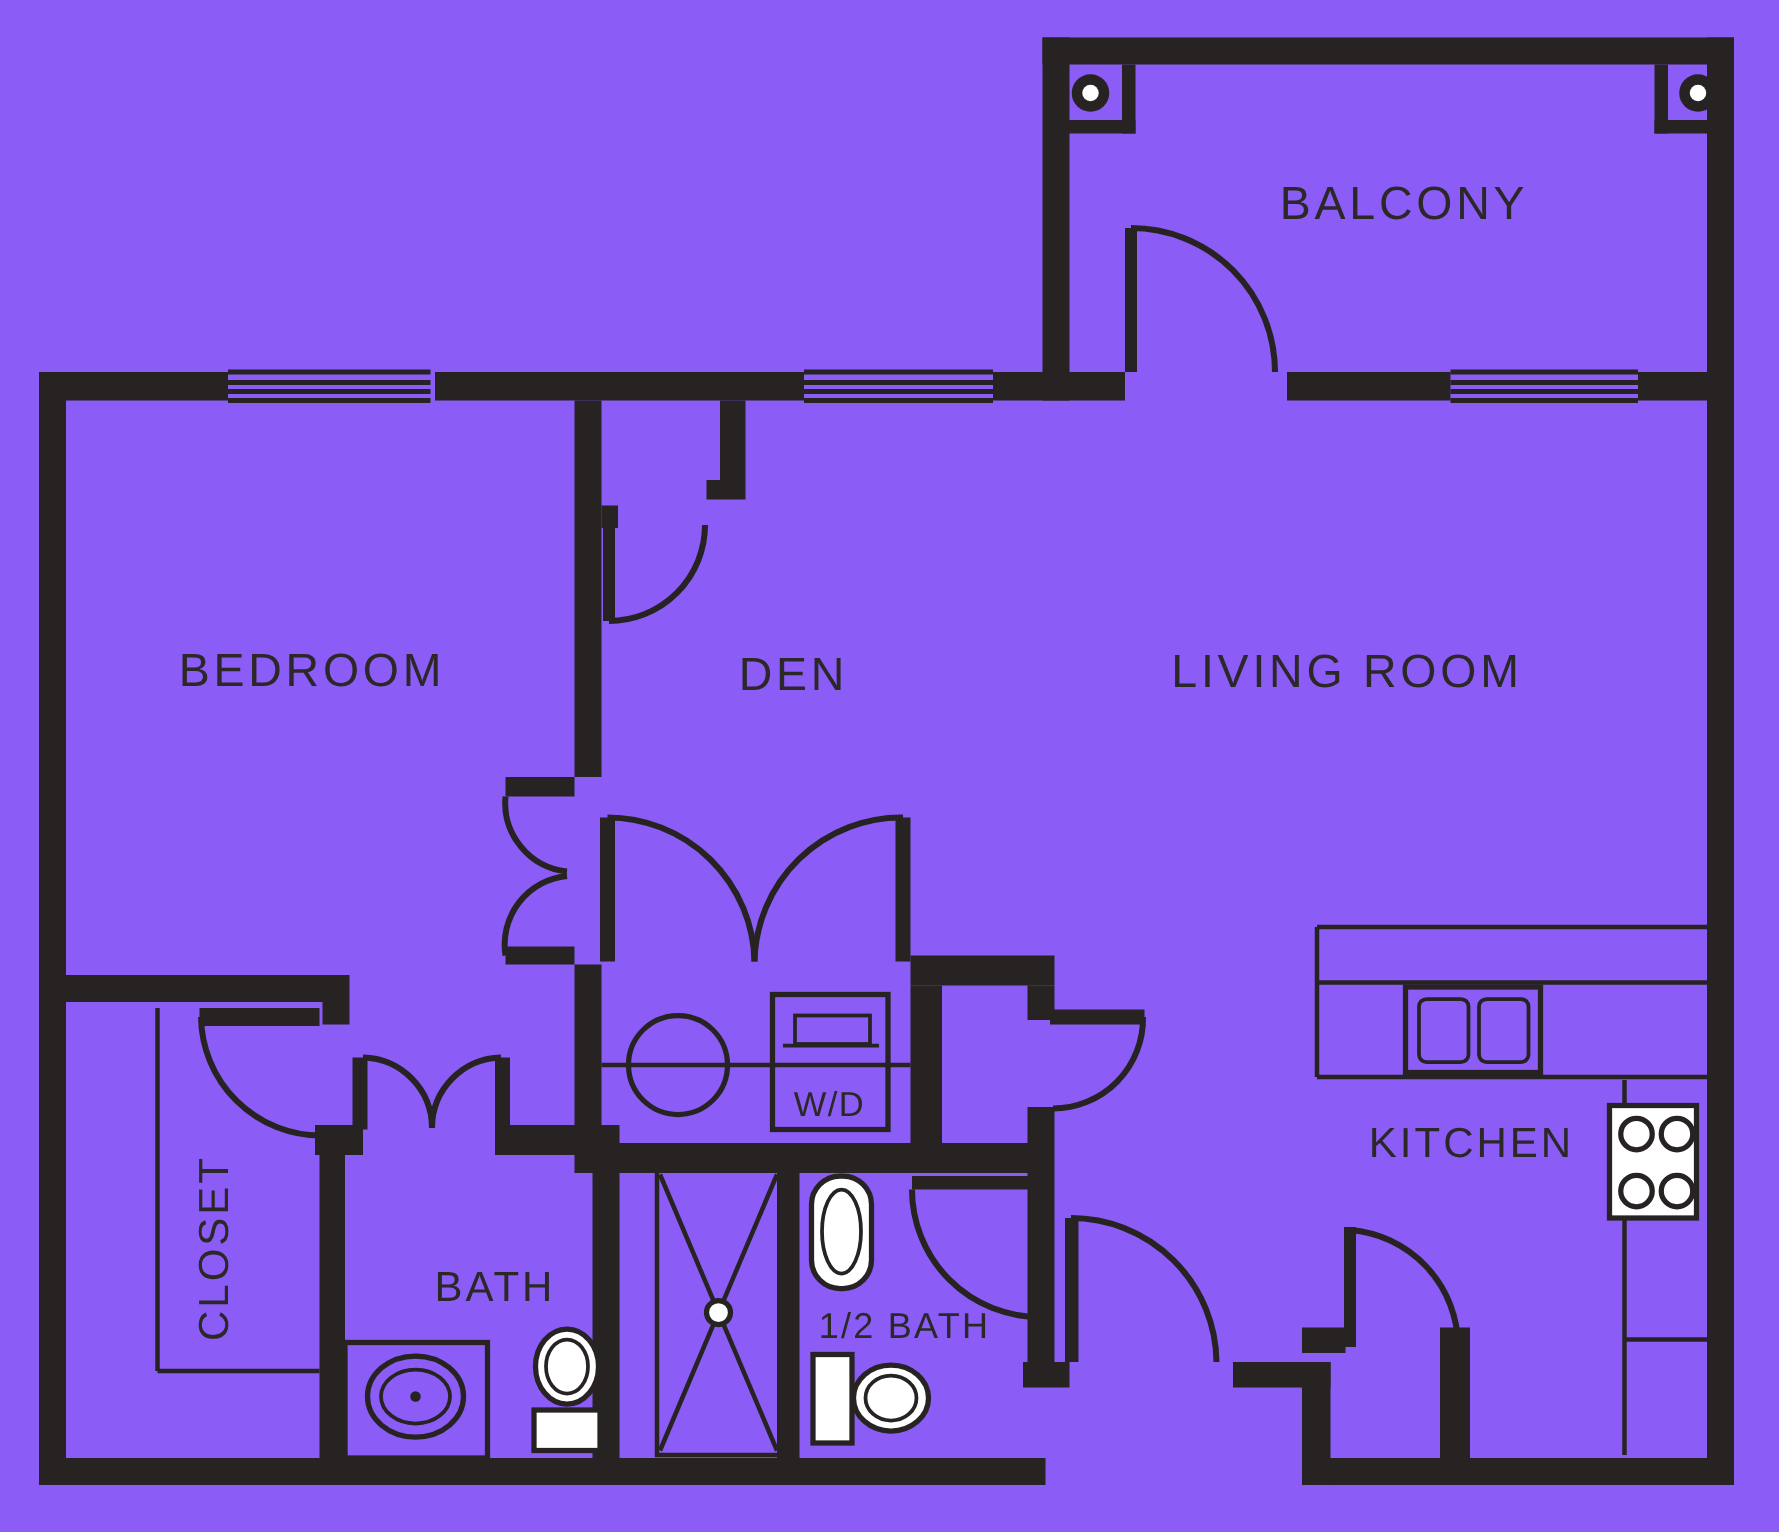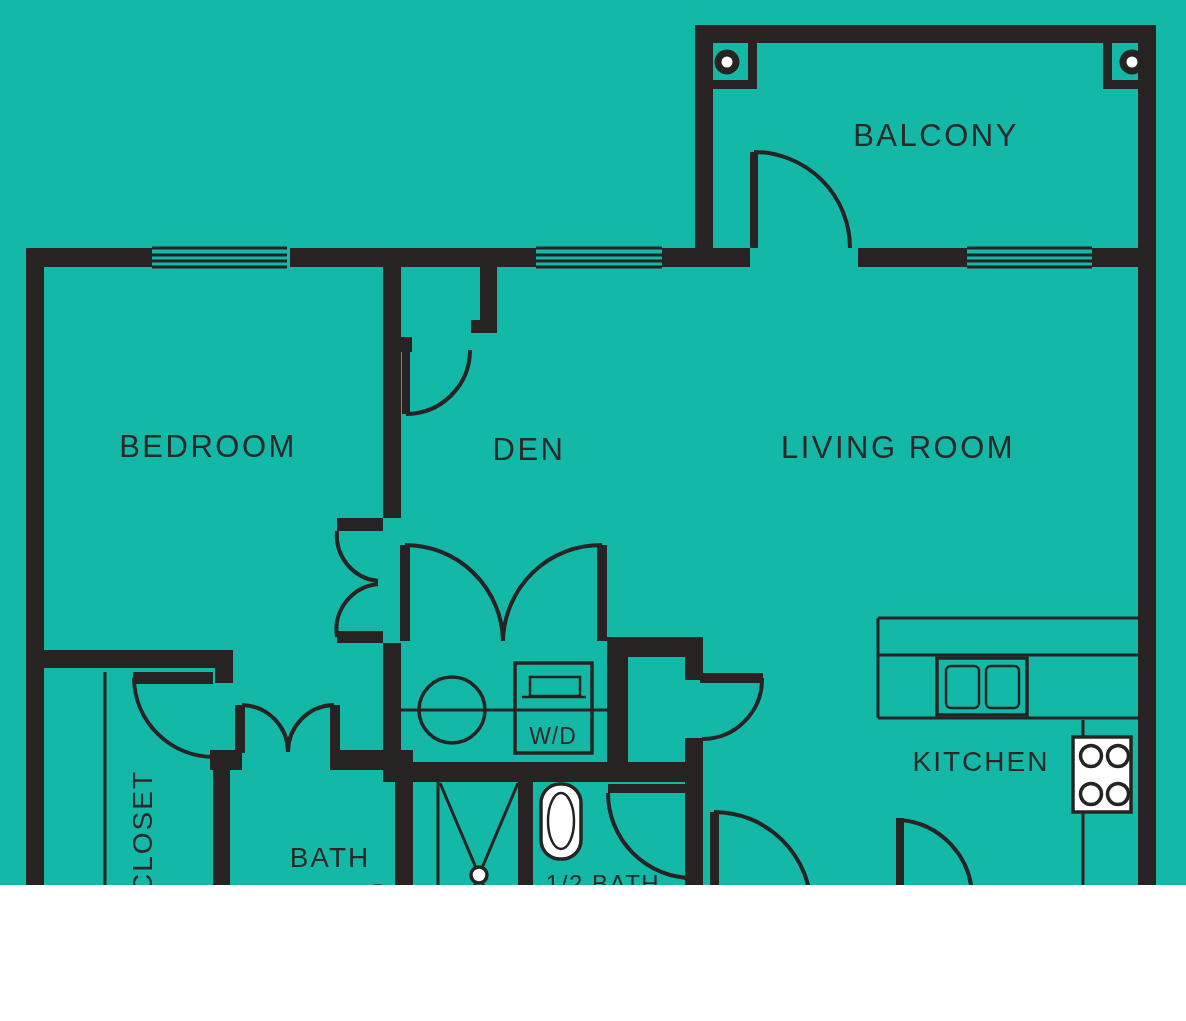--- a/index.html
+++ b/index.html
@@ -1,16 +1,16 @@
 <!DOCTYPE html>
 <html><head>
 <meta charset="utf-8">
 <style>
   html,body{margin:0;padding:0;background:#ffffff;}
-  .page{position:relative;width:1186px;height:885px;background:#14b8a6;overflow:hidden;
+  .page{position:relative;width:1186px;height:1021px;background:#8b5cf6;overflow:hidden;
         font-family:"Liberation Sans", sans-serif;}
   svg{position:absolute;left:0;top:0;}
   .w{fill:#272322;stroke:none;}
   .arc{fill:none;stroke:#272322;stroke-width:4;}
   .thin{fill:none;stroke:#272322;stroke-width:3;}
   .fix{fill:none;stroke:#272322;stroke-width:3.5;}
   .fixw{fill:#ffffff;stroke:#272322;stroke-width:3.5;}
   .fixthin{fill:none;stroke:#272322;stroke-width:2.5;}
   .winline{stroke:#272322;stroke-width:3.2;}
   text{fill:#2b2827;font-family:"Liberation Sans", sans-serif;font-weight:300;}

